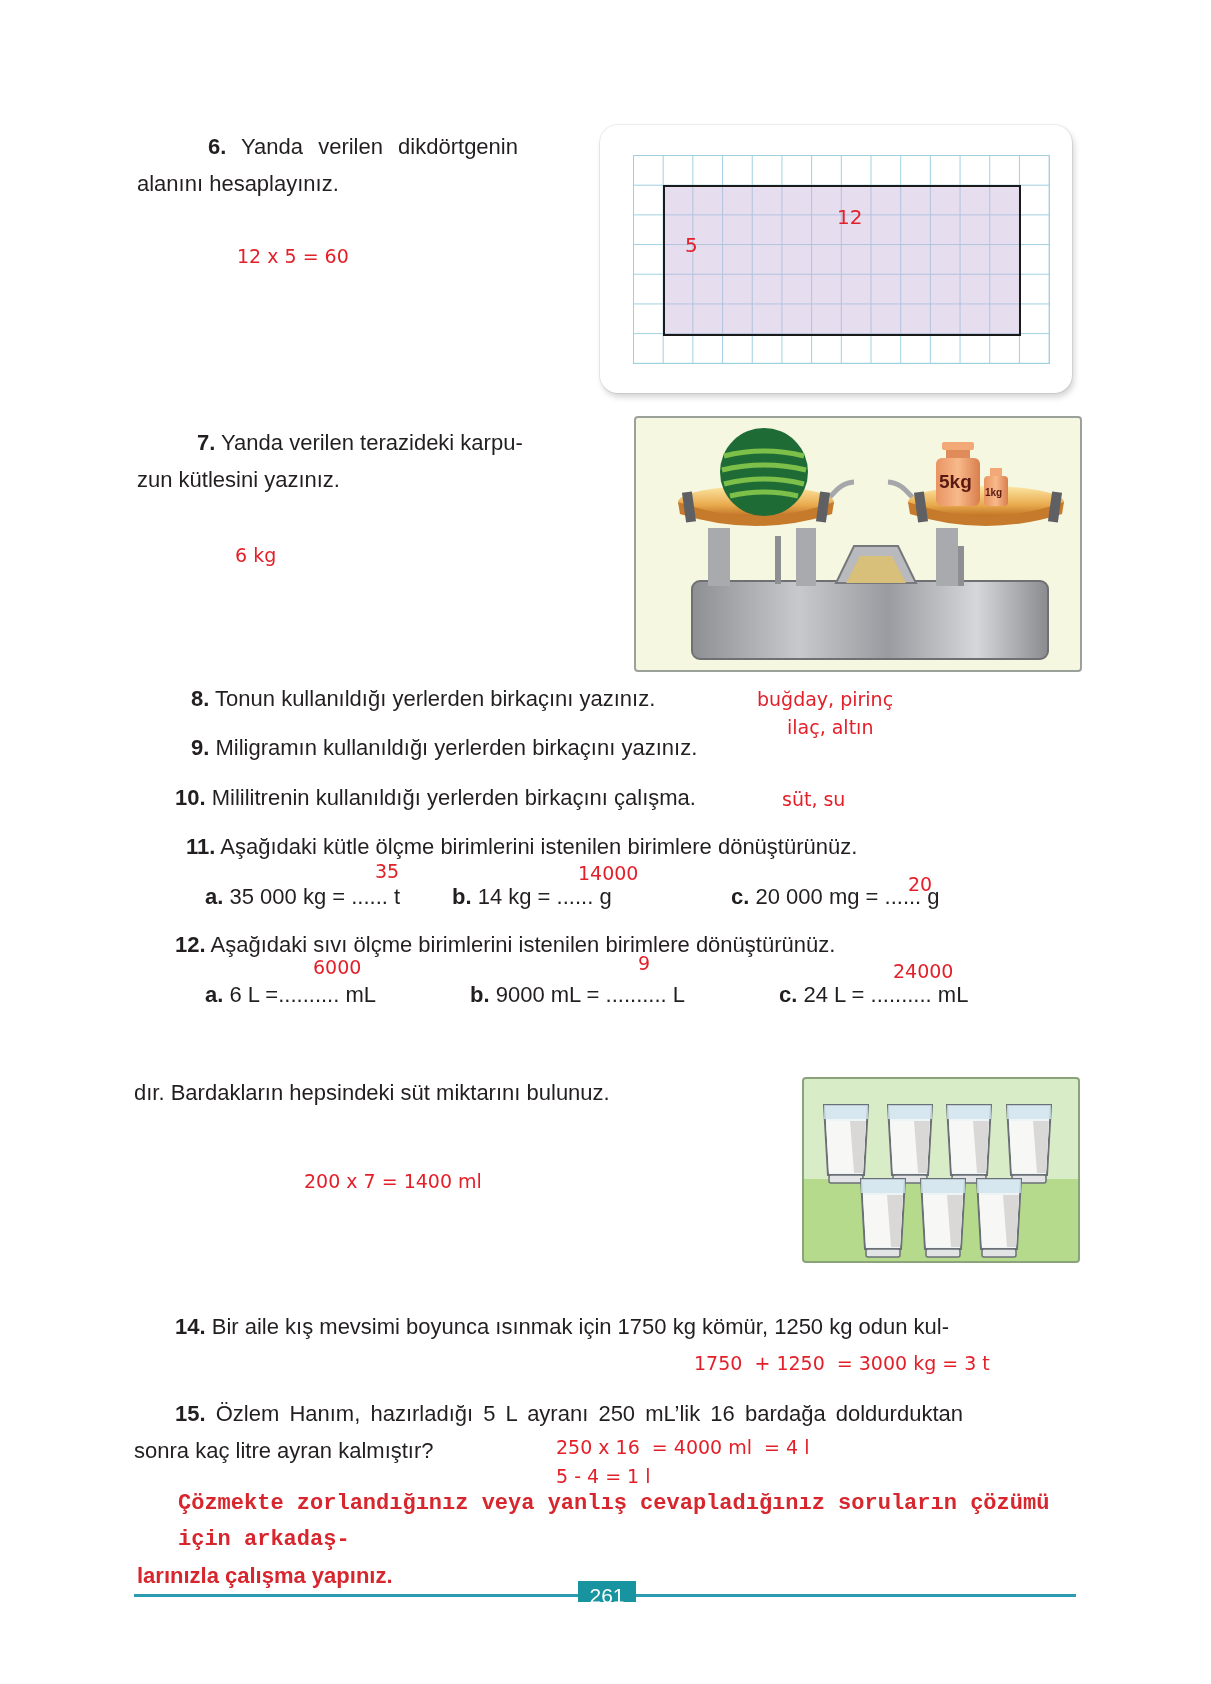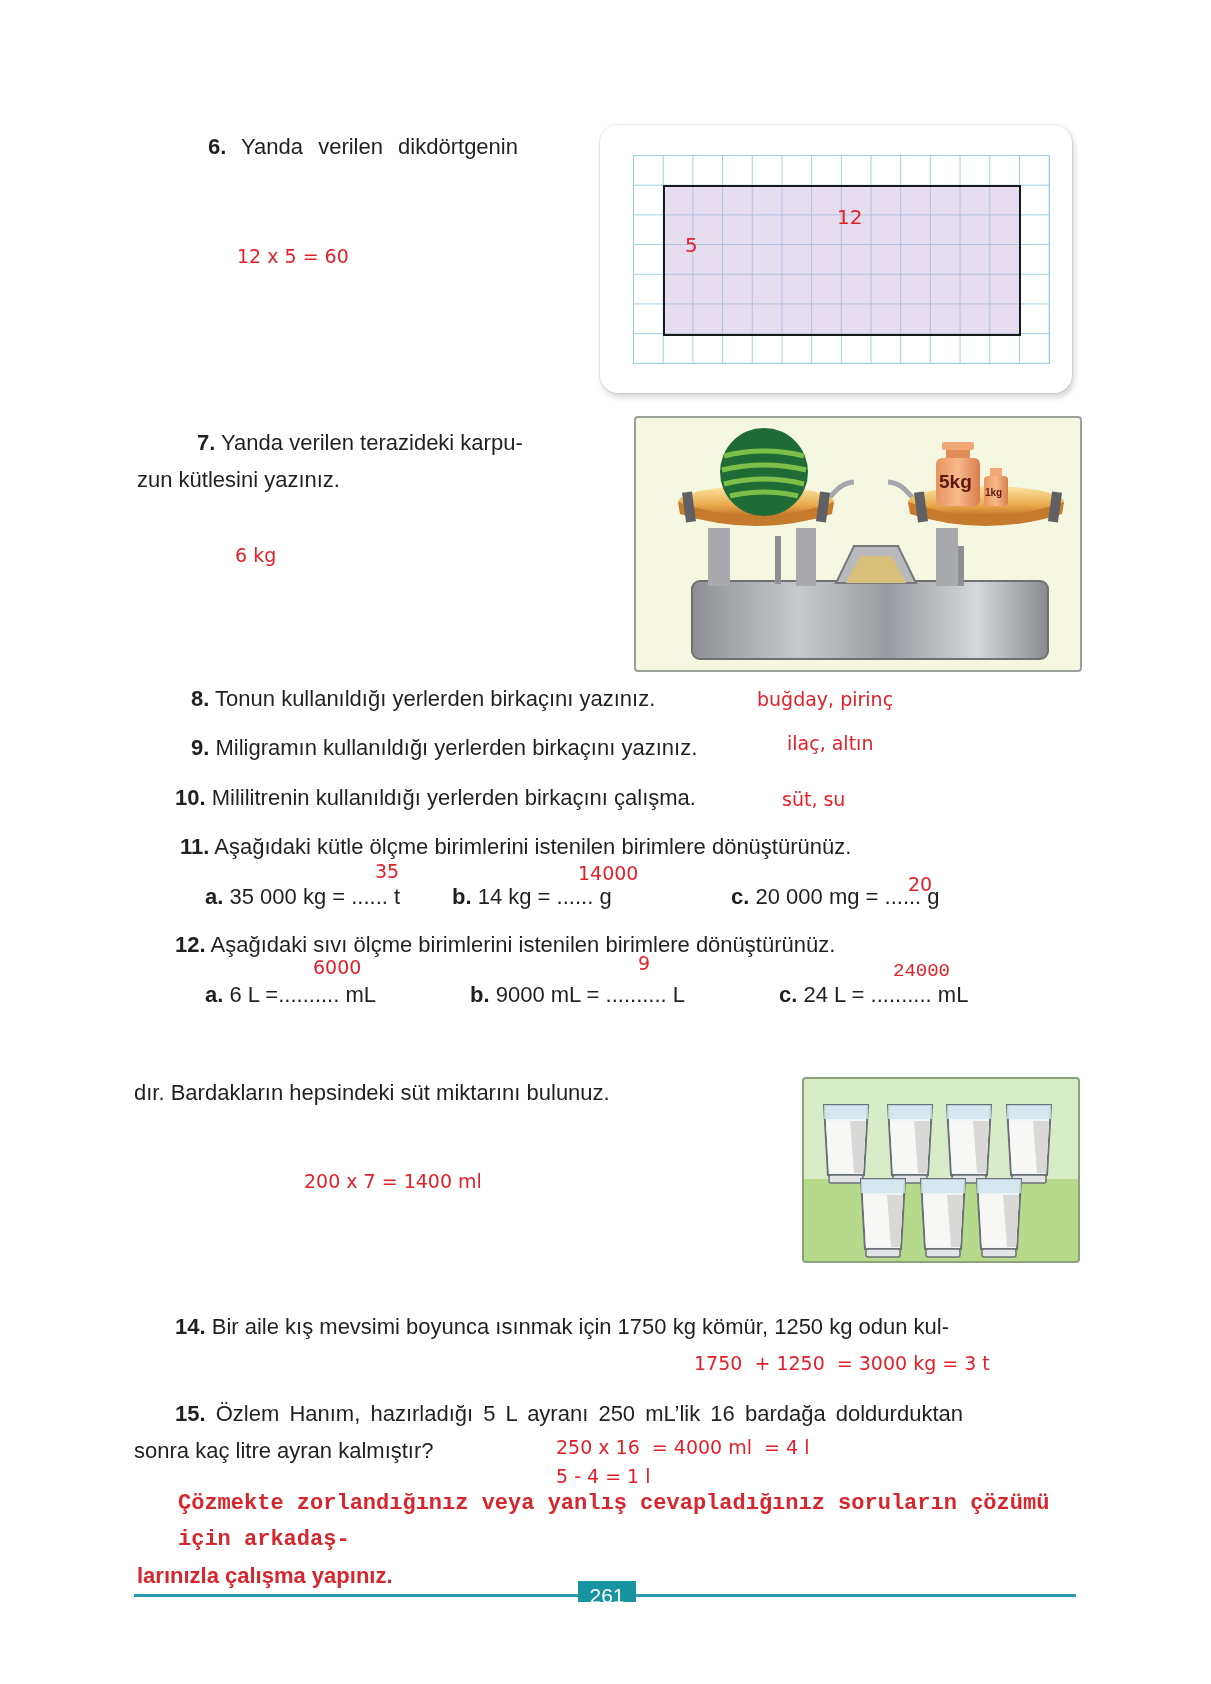--- a/index.html
+++ b/index.html
@@ -38,20 +38,21 @@
   
   .footer-line { top: 1594px; height: 3px; background: #2a9bb0; }
   .page-num { left: 578px; top: 1581px; width: 58px; height: 21px; background: #17949f;
               color: #fff; font-size: 21px; text-align: center; line-height: 29px; }
 </style>
 </head>
 <body>
 
 <div class="abs q justify" style="left:137px; top:128px; width:420px;">
   <div style="padding-left:71px; word-spacing:9px;"><b>6.</b> <span>Yanda verilen dikdörtgenin</span></div>
+  <div>alanını hesaplayınız.</div>
 </div>
 <div class="abs ans" style="left:237px; top:245px;">12 x 5 = 60</div>
 
 <div class="abs grid-card">
   <div class="grid">
     <div class="rect">
       <span class="lbl" style="left:172px; top:18px;">12</span>
       <span class="lbl" style="left:20px; top:46px;">5</span>
     </div>
   </div>
@@ -123,28 +124,28 @@
 </div>
 
 <div class="abs q" style="left:191px; top:680px;">
   <b>8.</b> <span>Tonun kullanıldığı yerlerden birkaçını yazınız.</span>
 </div>
 <div class="abs ans" style="left:757px; top:688px;">buğday, pirinç</div>
 
 <div class="abs q" style="left:191px; top:729px;">
   <b>9.</b> <span>Miligramın kullanıldığı yerlerden birkaçını yazınız.</span>
 </div>
-<div class="abs ans" style="left:787px; top:732px;text-align:center;">ilaç, altın</div>
+<div class="abs ans" style="left:787px; top:716px;text-align:center;">ilaç, altın</div>
 
 <div class="abs q" style="left:175px; top:779px;">
   <b>10.</b> <span>Mililitrenin kullanıldığı yerlerden birkaçını çalışma.</span>
 </div>
 <div class="abs ans" style="left:782px; top:788px;">süt, su</div>
 
-<div class="abs q" style="left:180px; top:828px;">
+<div class="abs q" style="left:186px; top:828px;">
   <b>11.</b> <span>Aşağıdaki kütle ölçme birimlerini istenilen birimlere dönüştürünüz.</span>
 </div>
 <div class="abs q" style="left:205px; top:878px;">
   <b>a.</b> <span>35 000 kg =</span> <span>......</span> <span>t</span>
 </div>
 <div class="abs ans" style="left:375px; top:860px;">35</div>
 <div class="abs q" style="left:452px; top:878px;">
   <b>b.</b> <span>14 kg =</span> <span>......</span> <span>g</span>
 </div>
 <div class="abs ans" style="left:578px; top:862px;">14000</div>
@@ -160,21 +161,21 @@
   <b>a.</b> <span>6 L =</span><span>..........</span> <span>mL</span>
 </div>
 <div class="abs ans" style="left:313px; top:956px;">6000</div>
 <div class="abs q" style="left:470px; top:976px;">
   <b>b.</b> <span>9000 mL =</span> <span>..........</span> <span>L</span>
 </div>
 <div class="abs ans" style="left:638px; top:952px;">9</div>
 <div class="abs q" style="left:779px; top:976px;">
   <b>c.</b> <span>24 L =</span> <span>..........</span> <span>mL</span>
 </div>
-<div class="abs ans" style="left:893px; top:960px;font-family:Liberation Mono, monospace;">24000</div>
+<div class="abs ans" style="left:893px; top:960px;">24000</div>
 
 <div class="abs q justify" style="left:134px; top:1074px; width:622px;">
   <div>dır. Bardakların hepsindeki süt miktarını bulunuz.</div>
 </div>
 <div class="abs ans" style="left:304px; top:1170px;">200 x 7 = 1400 ml</div>
 
 <div class="abs glass-card">
   <svg width="274" height="182" viewBox="0 0 274 182">
     <defs>
       <g id="glass">

